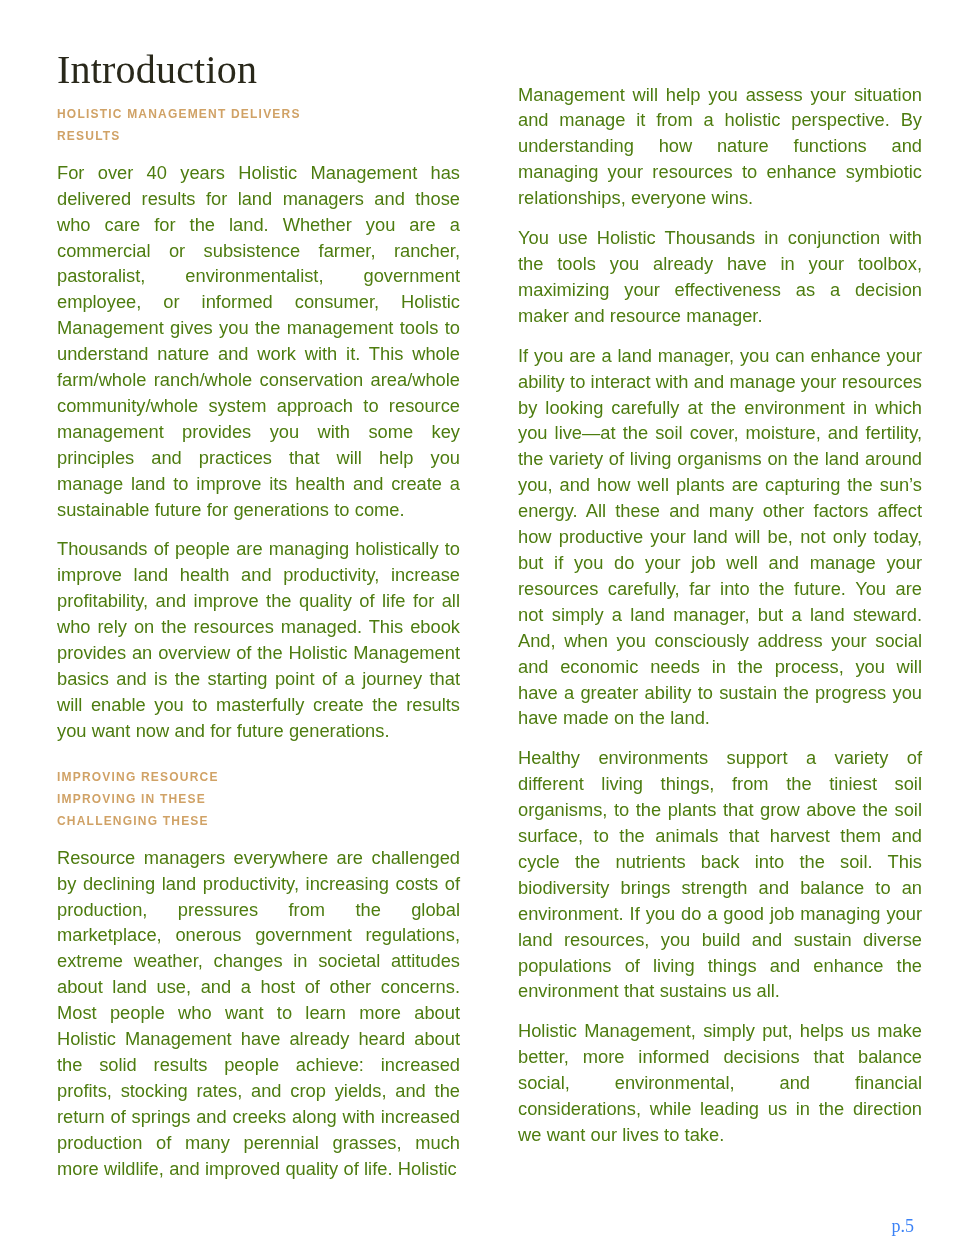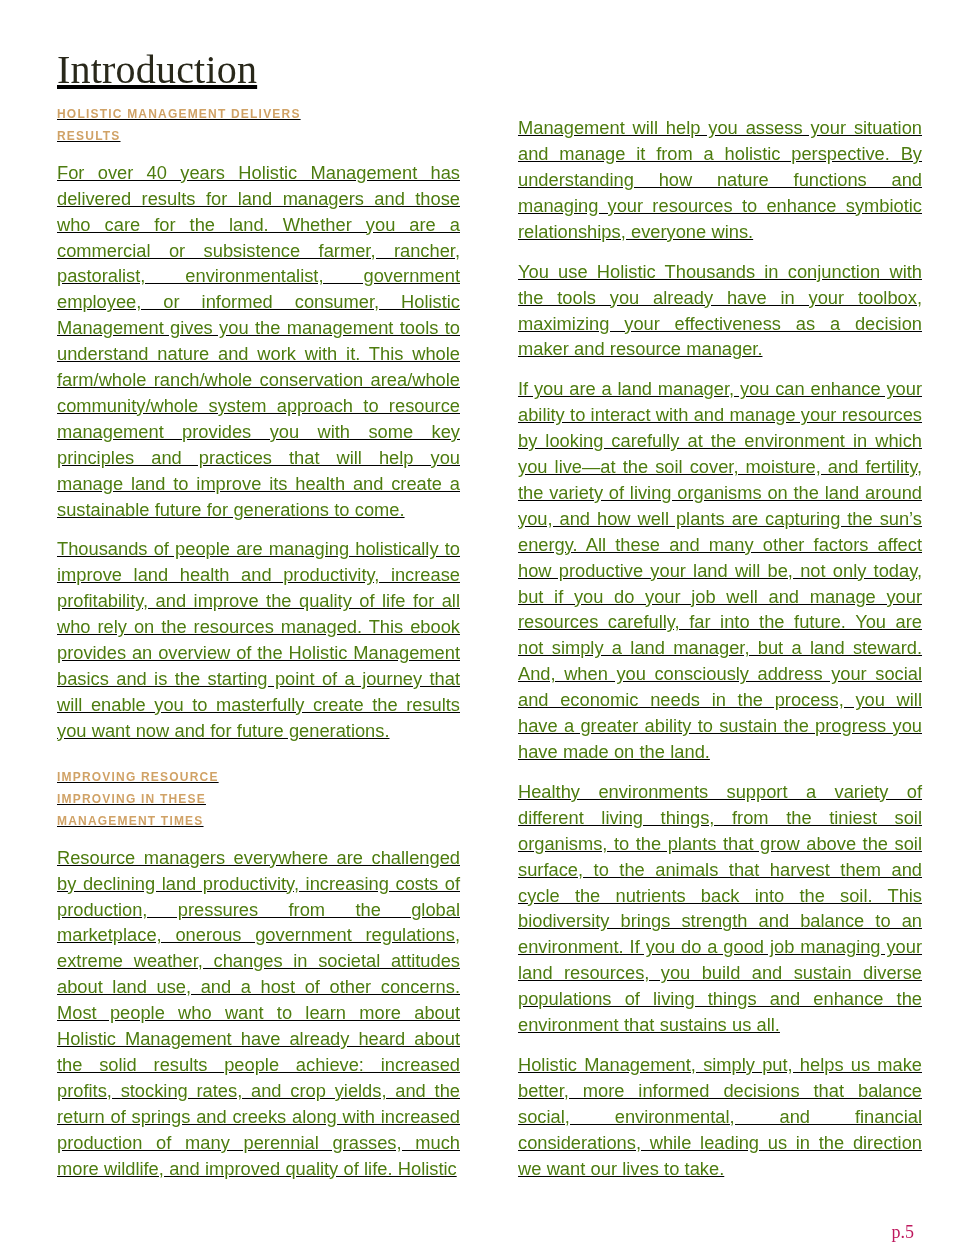--- a/index.html
+++ b/index.html
@@ -16,22 +16,21 @@
   }
   .page {
     box-sizing: border-box;
     width: 976px;
     height: 1256px;
     padding: 48px 55px 0 57px;
     position: relative;
   }
   .columns {
     display: flex;
-    align-items: flex-end;
-    text-decoration: underline;
+    align-items: center;
   }
   .col {
     box-sizing: border-box;
   }
   .col-left {
     width: 403px;
     margin-right: 58px;
     flex: 0 0 403px;
   }
   .col-right {
@@ -67,24 +66,24 @@
     color: #4d7c0f;
     text-align: justify;
     margin: 0 0 14px 0;
     hyphens: auto;
     -webkit-hyphens: auto;
     word-spacing: 0.2px;
   }
   .page-number {
     position: absolute;
     right: 62px;
-    bottom: 13px;
+    bottom: 19px;
     font-family: "Liberation Serif", serif;
     font-size: 18px;
-    color: #be185d;
+    color: #3b82f6;
   }
 </style>
 </head>
 <body>
 
 <div class="page">
   <div class="columns">
 
     <div class="col col-left">
       <h1 class="doc-title">Introduction</h1>
@@ -93,21 +92,21 @@
         <span class="h-line">HOLISTIC MANAGEMENT DELIVERS</span>
         <span class="h-line">RESULTS</span>
       </h2>
 
       <p class="body-para">For over 40 years Holistic Management has delivered results for land managers and those who care for the land. Whether you are a commercial or subsistence farmer, rancher, pastoralist, environmentalist, government employee, or informed consumer, Holistic Management gives you the management tools to understand nature and work with it. This whole farm/whole ranch/whole conservation area/whole community/whole system approach to resource management provides you with some key principles and practices that will help you manage land to improve its health and create a sustainable future for generations to come.</p>
       <p class="body-para">Thousands of people are managing holistically to improve land health and productivity, increase profitability, and improve the quality of life for all who rely on the resources managed. This ebook provides an overview of the Holistic Management basics and is the starting point of a journey that will enable you to masterfully create the results you want now and for future generations.</p>
 
       <h2 class="section-heading mt">
         <span class="h-line">IMPROVING RESOURCE</span>
         <span class="h-line">IMPROVING IN THESE</span>
-        <span class="h-line">MANAGEMENT TIMES</span>
+        <span class="h-line">CHALLENGING THESE</span>
       </h2>
 
       <p class="body-para">Resource managers everywhere are challenged by declining land productivity, increasing costs of production, pressures from the global marketplace, onerous government regulations, extreme weather, changes in societal attitudes about land use, and a host of other concerns. Most people who want to learn more about Holistic Management have already heard about the solid results people achieve: increased profits, stocking rates, and crop yields, and the return of springs and creeks along with increased production of many perennial grasses, much more wildlife, and improved quality of life. Holistic</p>
     </div>
 
     <div class="col col-right">
       <p class="body-para">Management will help you assess your situation and manage it from a holistic perspective. By understanding how nature functions and managing your resources to enhance symbiotic relationships, everyone wins.</p>
       <p class="body-para">You use Holistic Thousands in conjunction with the tools you already have in your toolbox, maximizing your effectiveness as a decision maker and resource manager.</p>
       <p class="body-para">If you are a land manager, you can enhance your ability to interact with and manage your resources by looking carefully at the environment in which you live—at the soil cover, moisture, and fertility, the variety of living organisms on the land around you, and how well plants are capturing the sun’s energy. All these and many other factors affect how productive your land will be, not only today, but if you do your job well and manage your resources carefully, far into the future. You are not simply a land manager, but a land steward. And, when you consciously address your social and economic needs in the process, you will have a greater ability to sustain the progress you have made on the land.</p>
       <p class="body-para">Healthy environments support a variety of different living things, from the tiniest soil organisms, to the plants that grow above the soil surface, to the animals that harvest them and cycle the nutrients back into the soil. This biodiversity brings strength and balance to an environment. If you do a good job managing your land resources, you build and sustain diverse populations of living things and enhance the environment that sustains us all.</p>

